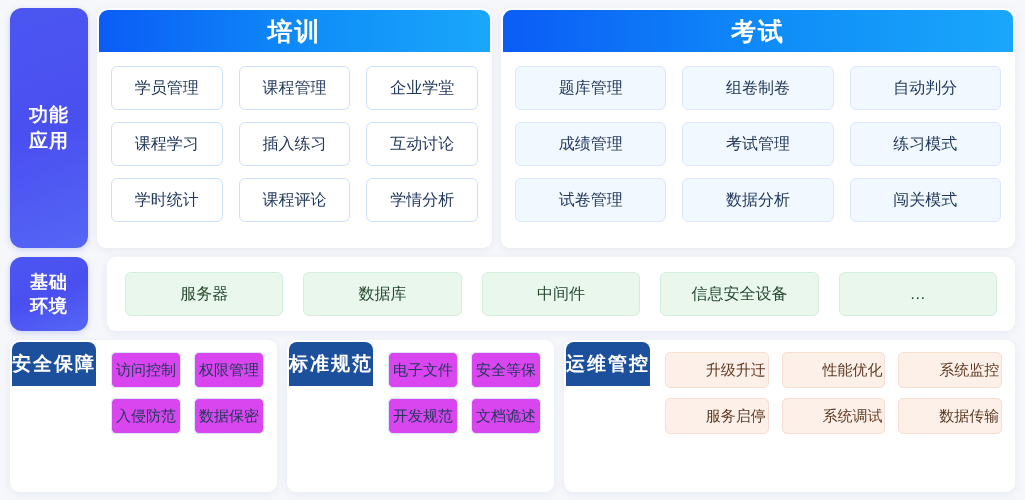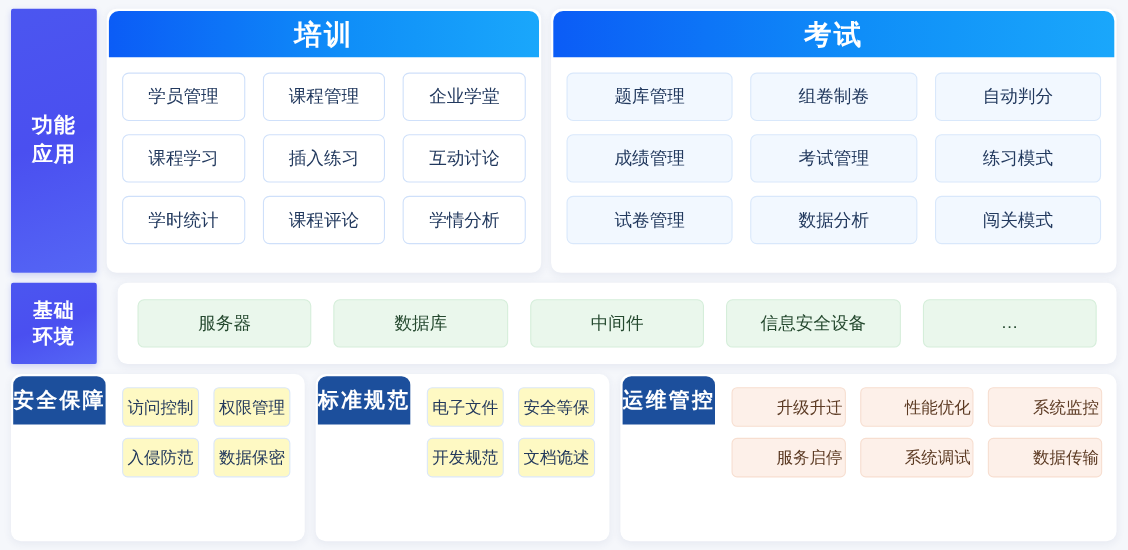--- a/index.html
+++ b/index.html
@@ -23,21 +23,21 @@
 
   
   .row1 {
     display: flex;
     align-items: stretch;
     gap: 9px;
     height: 240px;
   }
   .side-label {
     width: 78px;
-    border-radius: 2px;
+    border-radius: 12px;
     color: #ffffff;
     font-size: 19px;
     font-weight: bold;
     line-height: 1.35;
     display: flex;
     align-items: center;
     justify-content: center;
     text-align: center;
     letter-spacing: 1px;
     background: linear-gradient(160deg, #4b56f0 0%, #4a4ff0 50%, #5566f5 100%);
@@ -169,21 +169,21 @@
   .card-ops .card-body { grid-template-columns: repeat(3, 1fr); grid-auto-rows: 36px; }
 
   .mini {
     border-radius: 5px;
     font-size: 15px;
     display: flex;
     align-items: center;
     justify-content: center;
     text-align: center;
   }
-  .mini.blue  { background: #fef9c3; border: 1px solid #dbe7f8; color: #23395c; }
+  .mini.blue  { background: #d946ef; border: 1px solid #dbe7f8; color: #23395c; }
   .mini.peach { background: #fdf0e9; border: 1px solid #f7ded0; color: #5c3a23; padding-left: 38px; }
 </style>
 </head>
 <body>
 
 <div class="page">
 
   <div class="row1">
 
     <div class="side-label">

